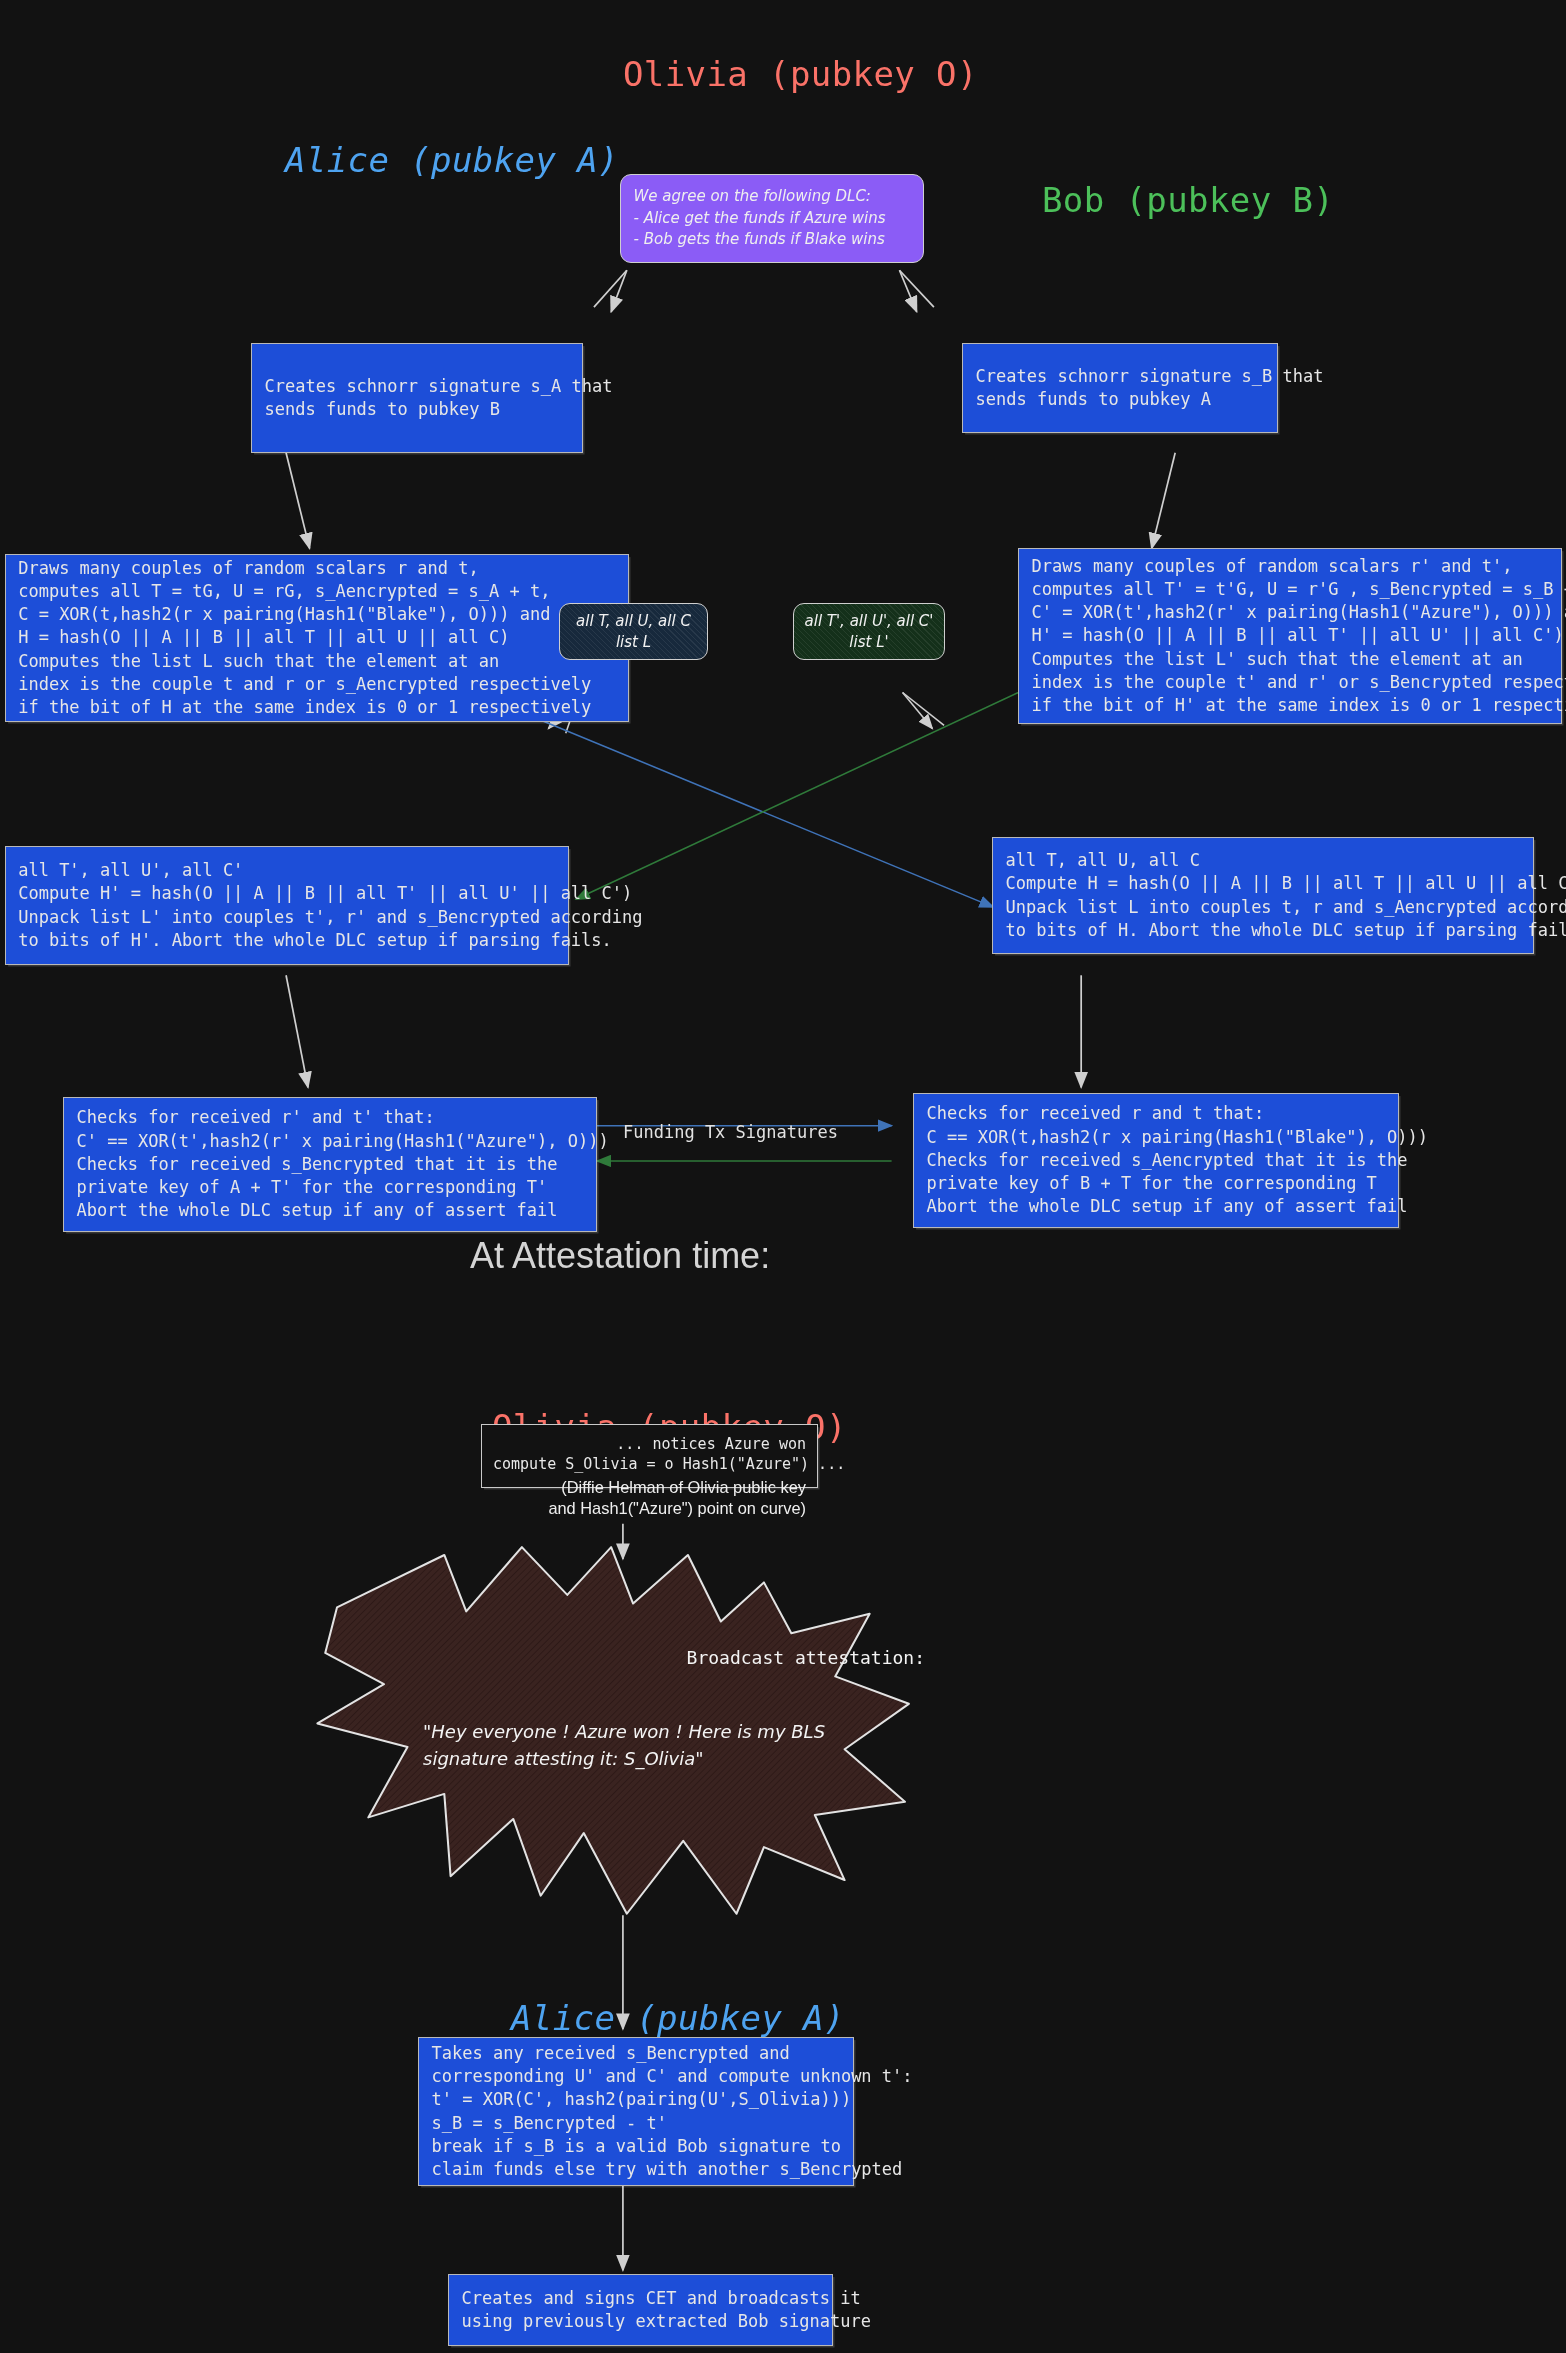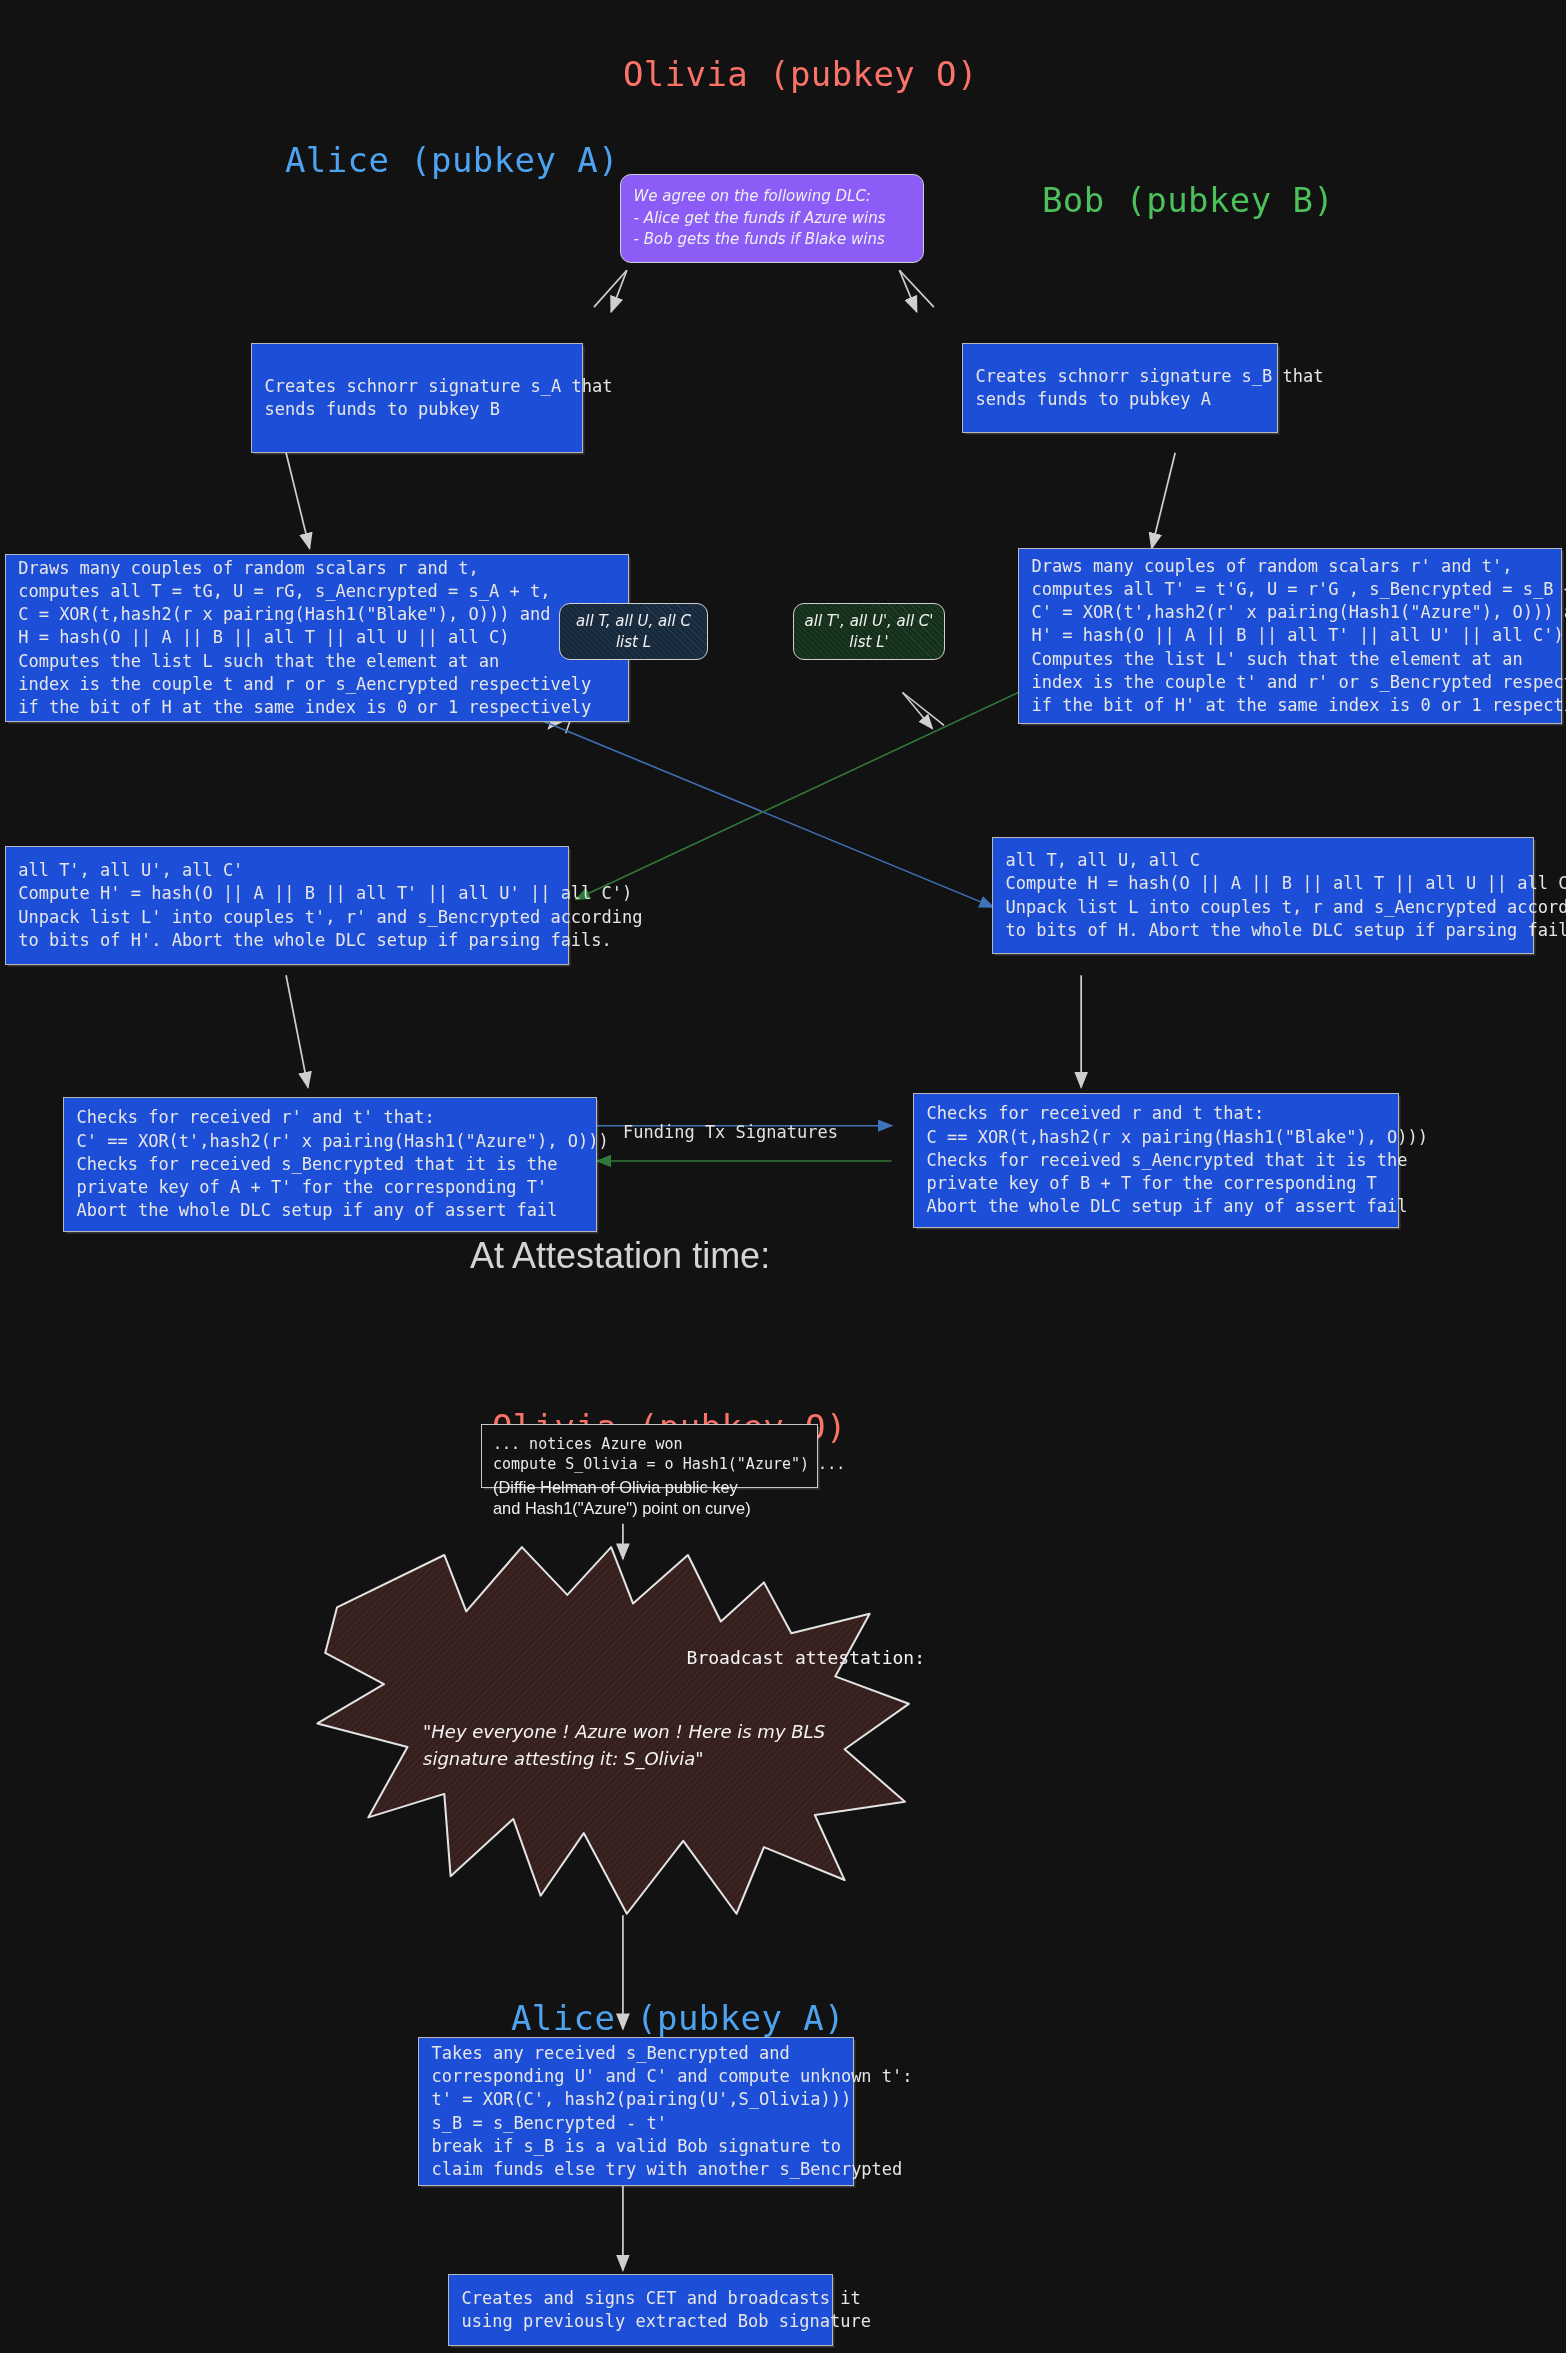--- a/index.html
+++ b/index.html
@@ -26,21 +26,21 @@
 
   
   .actor {
     font-family: "DejaVu Sans Mono", monospace;
     font-size: 34px;
     letter-spacing: 0.4px;
     white-space: nowrap;
     margin-top: 48px;
   }
   .actor-olivia { color: #fa7268; }
-  .actor-alice  { color: #4ea3f0; }
+  .actor-alice  { color: #4ea3f0; font-style: italic; }
   .actor-bob    { color: #4cc05a; }
 
   
   .box {
     border: 1.6px solid #b9b9b9;
     background: #1d4ed8;
     color: #e6e6e6;
     font-family: "DejaVu Sans Mono", monospace;
     font-size: 17px;
     line-height: 1.37;
@@ -100,21 +100,21 @@
     white-space: nowrap;
   }
 
   
   .mixed-box {
     border: 1.6px solid #c9c9c9;
     background: #121212;
     box-sizing: border-box;
     padding: 9.4px 11px;
     box-shadow: 2.3px 2.3px 0 -0.8px rgba(255,255,255,0.16);
-    text-align: left;
+    text-align: right;
   }
   .mixed-box .mono {
     font-family: "DejaVu Sans Mono", monospace;
     font-size: 15px;
     line-height: 1.34;
     color: #e9e9e9;
     white-space: pre;
   }
   .mixed-box .sans {
     font-family: "Liberation Sans", sans-serif;

